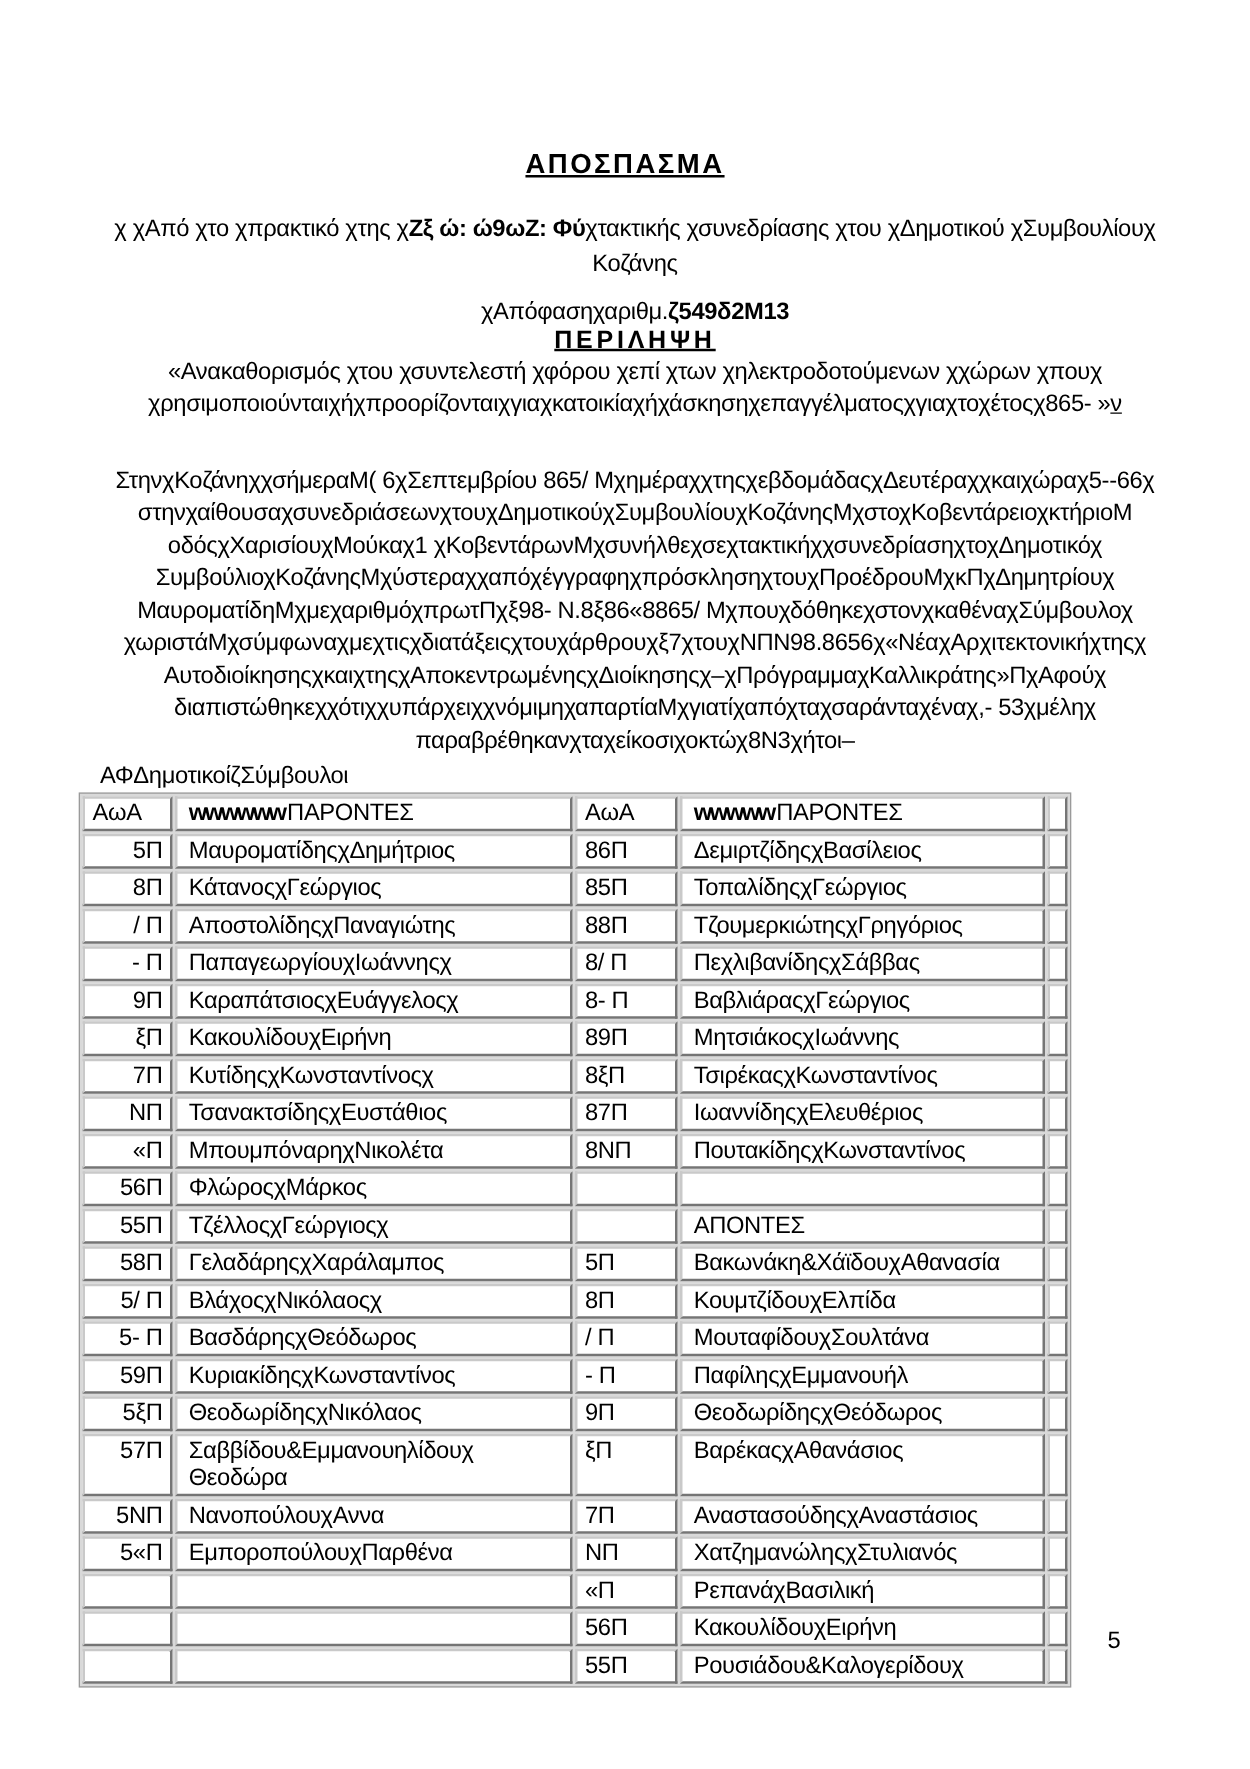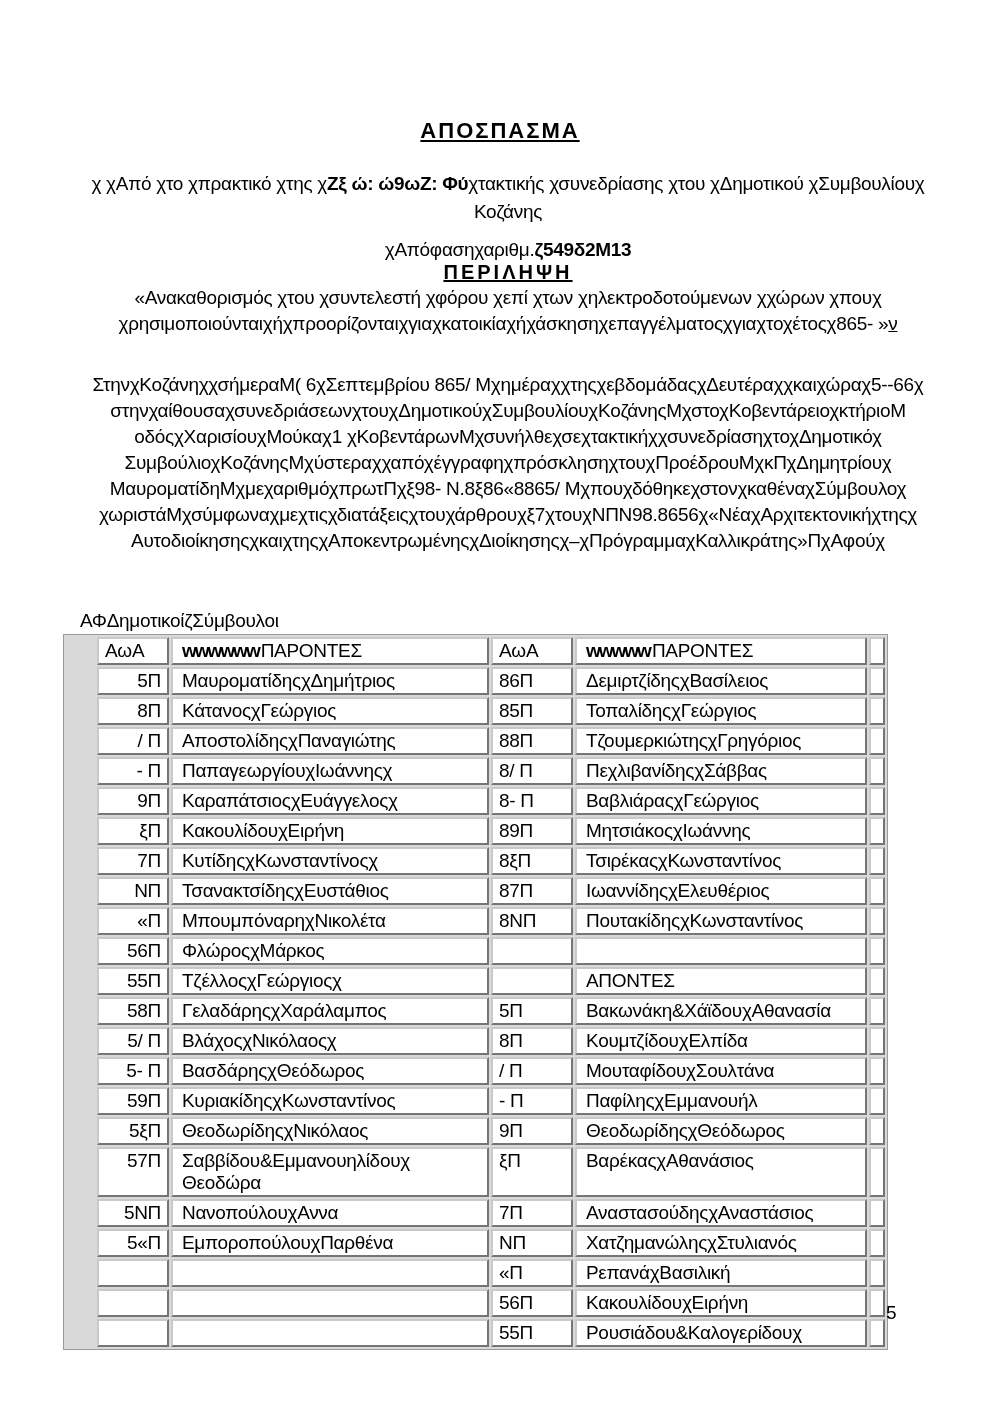--- a/index.html
+++ b/index.html
@@ -13,21 +13,21 @@
   .decision{top:237px;line-height:26px;white-space:nowrap;}
   .summary-title{position:absolute;left:16px;right:0;top:261px;text-align:center;
          font-size:20px;font-weight:bold;text-decoration:underline;letter-spacing:3px;}
   .subject{top:285px;}
   .body-par{top:372px;}
   .u{text-decoration:underline;}
   .b{font-weight:bold;}
   .section-heading{position:absolute;left:80px;top:610px;font-size:19px;letter-spacing:-0.3px;}
   .tbl{position:absolute;left:63px;top:634px;border-collapse:separate;border-spacing:2px;
        background:#d9d9d9;border:1px solid #9a9a9a;font-size:19px;letter-spacing:-0.3px;
-       table-layout:fixed;padding-left:31px;}
+       table-layout:fixed;}
   .tbl td{background:#ffffff;border:2px outset #c9c9c9;height:22px;padding:1px 6px;
           overflow:hidden;vertical-align:top;line-height:22px;}
   .tbl td.num-r{text-align:right;}
   .tbl td.num-l{text-align:left;}
   .tbl td.name{white-space:pre-line;padding-left:9px;}
   .tbl td.spacer{padding:0;}
   .wpre{font-weight:bold;letter-spacing:-2px;padding-right:2px;}
   .page-number{position:absolute;left:886px;top:1302px;font-size:19px;}
 </style>
 </head>
@@ -52,20 +52,22 @@
   </div>
 
   <div class="para body-par">
     <div class="line">ΣτηνχΚοζάνηχχσήμεραΜ( 6χΣεπτεμβρίου 865/ ΜχημέραχχτηςχεβδομάδαςχΔευτέραχχκαιχώραχ5--66χ</div>
     <div class="line">στηνχαίθουσαχσυνεδριάσεωνχτουχΔημοτικούχΣυμβουλίουχΚοζάνηςΜχστοχΚοβεντάρειοχκτήριοΜ</div>
     <div class="line">οδόςχΧαρισίουχΜούκαχ1 χΚοβεντάρωνΜχσυνήλθεχσεχτακτικήχχσυνεδρίασηχτοχΔημοτικόχ</div>
     <div class="line">ΣυμβούλιοχΚοζάνηςΜχύστεραχχαπόχέγγραφηχπρόσκλησηχτουχΠροέδρουΜχκΠχΔημητρίουχ</div>
     <div class="line">ΜαυροματίδηΜχμεχαριθμόχπρωτΠχξ98- Ν.8ξ86«8865/ ΜχπουχδόθηκεχστονχκαθέναχΣύμβουλοχ</div>
     <div class="line">χωριστάΜχσύμφωναχμεχτιςχδιατάξειςχτουχάρθρουχξ7χτουχΝΠΝ98.8656χ«ΝέαχΑρχιτεκτονικήχτηςχ</div>
     <div class="line">ΑυτοδιοίκησηςχκαιχτηςχΑποκεντρωμένηςχΔιοίκησηςχ–χΠρόγραμμαχΚαλλικράτης»ΠχΑφούχ</div>
+    <div class="line">διαπιστώθηκεχχότιχχυπάρχειχχνόμιμηχαπαρτίαΜχγιατίχαπόχταχσαράνταχέναχ,- 53χμέληχ</div>
+    <div class="line">παραβρέθηκανχταχείκοσιχοκτώχ8Ν3χήτοι–</div>
   </div>
 
   <div class="section-heading">ΑΦΔημοτικοίζΣύμβουλοι</div>
 
   <table class="tbl">
     <colgroup>
       <col style="width:72px">
         <col style="width:318px">
         <col style="width:82px">
         <col style="width:292px">

